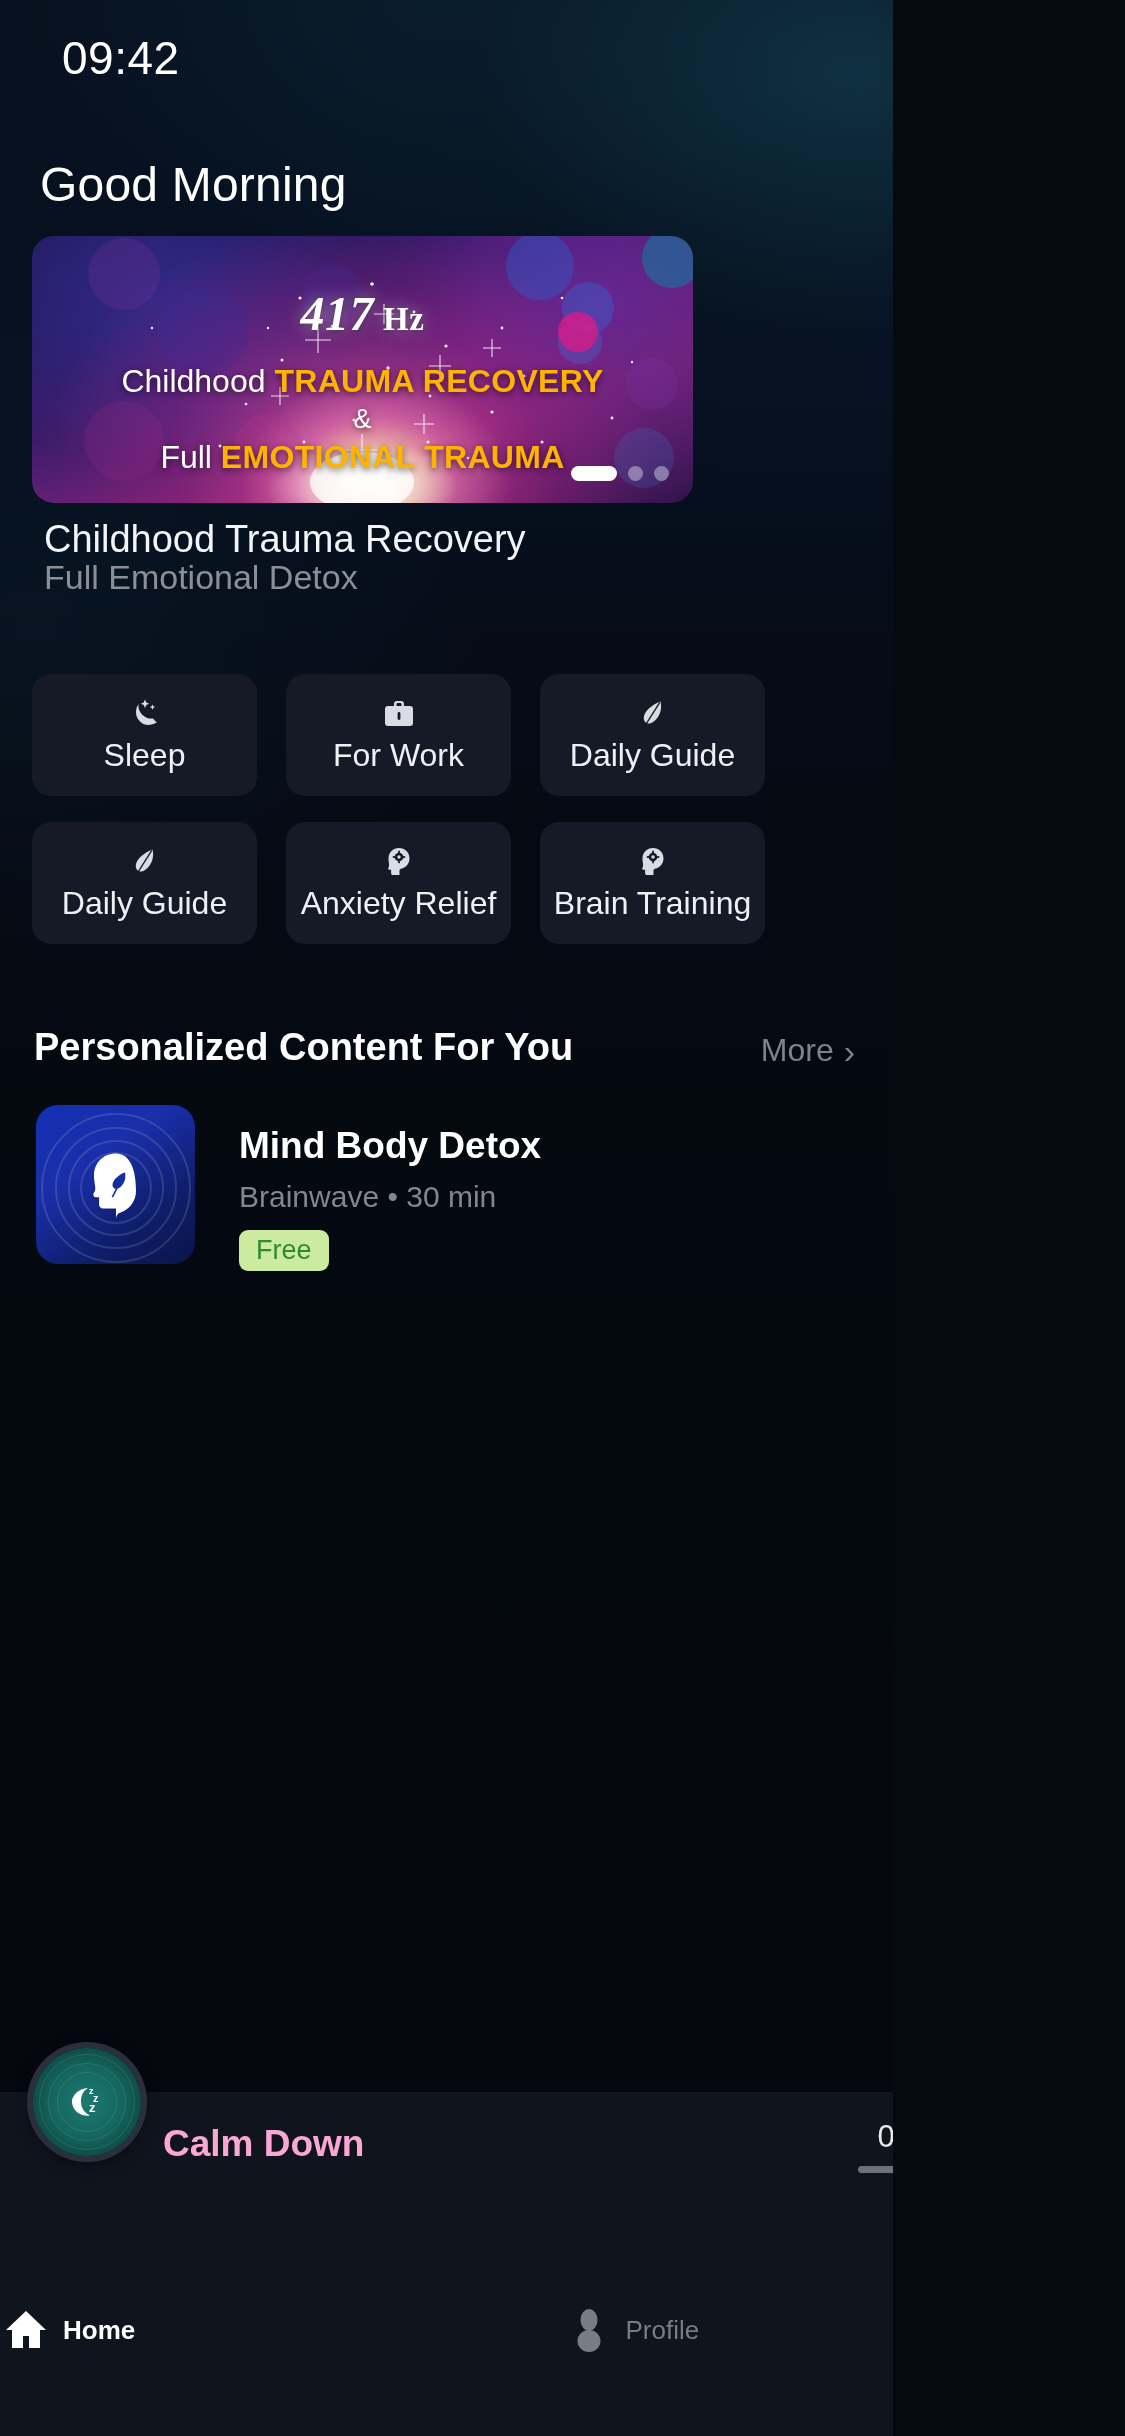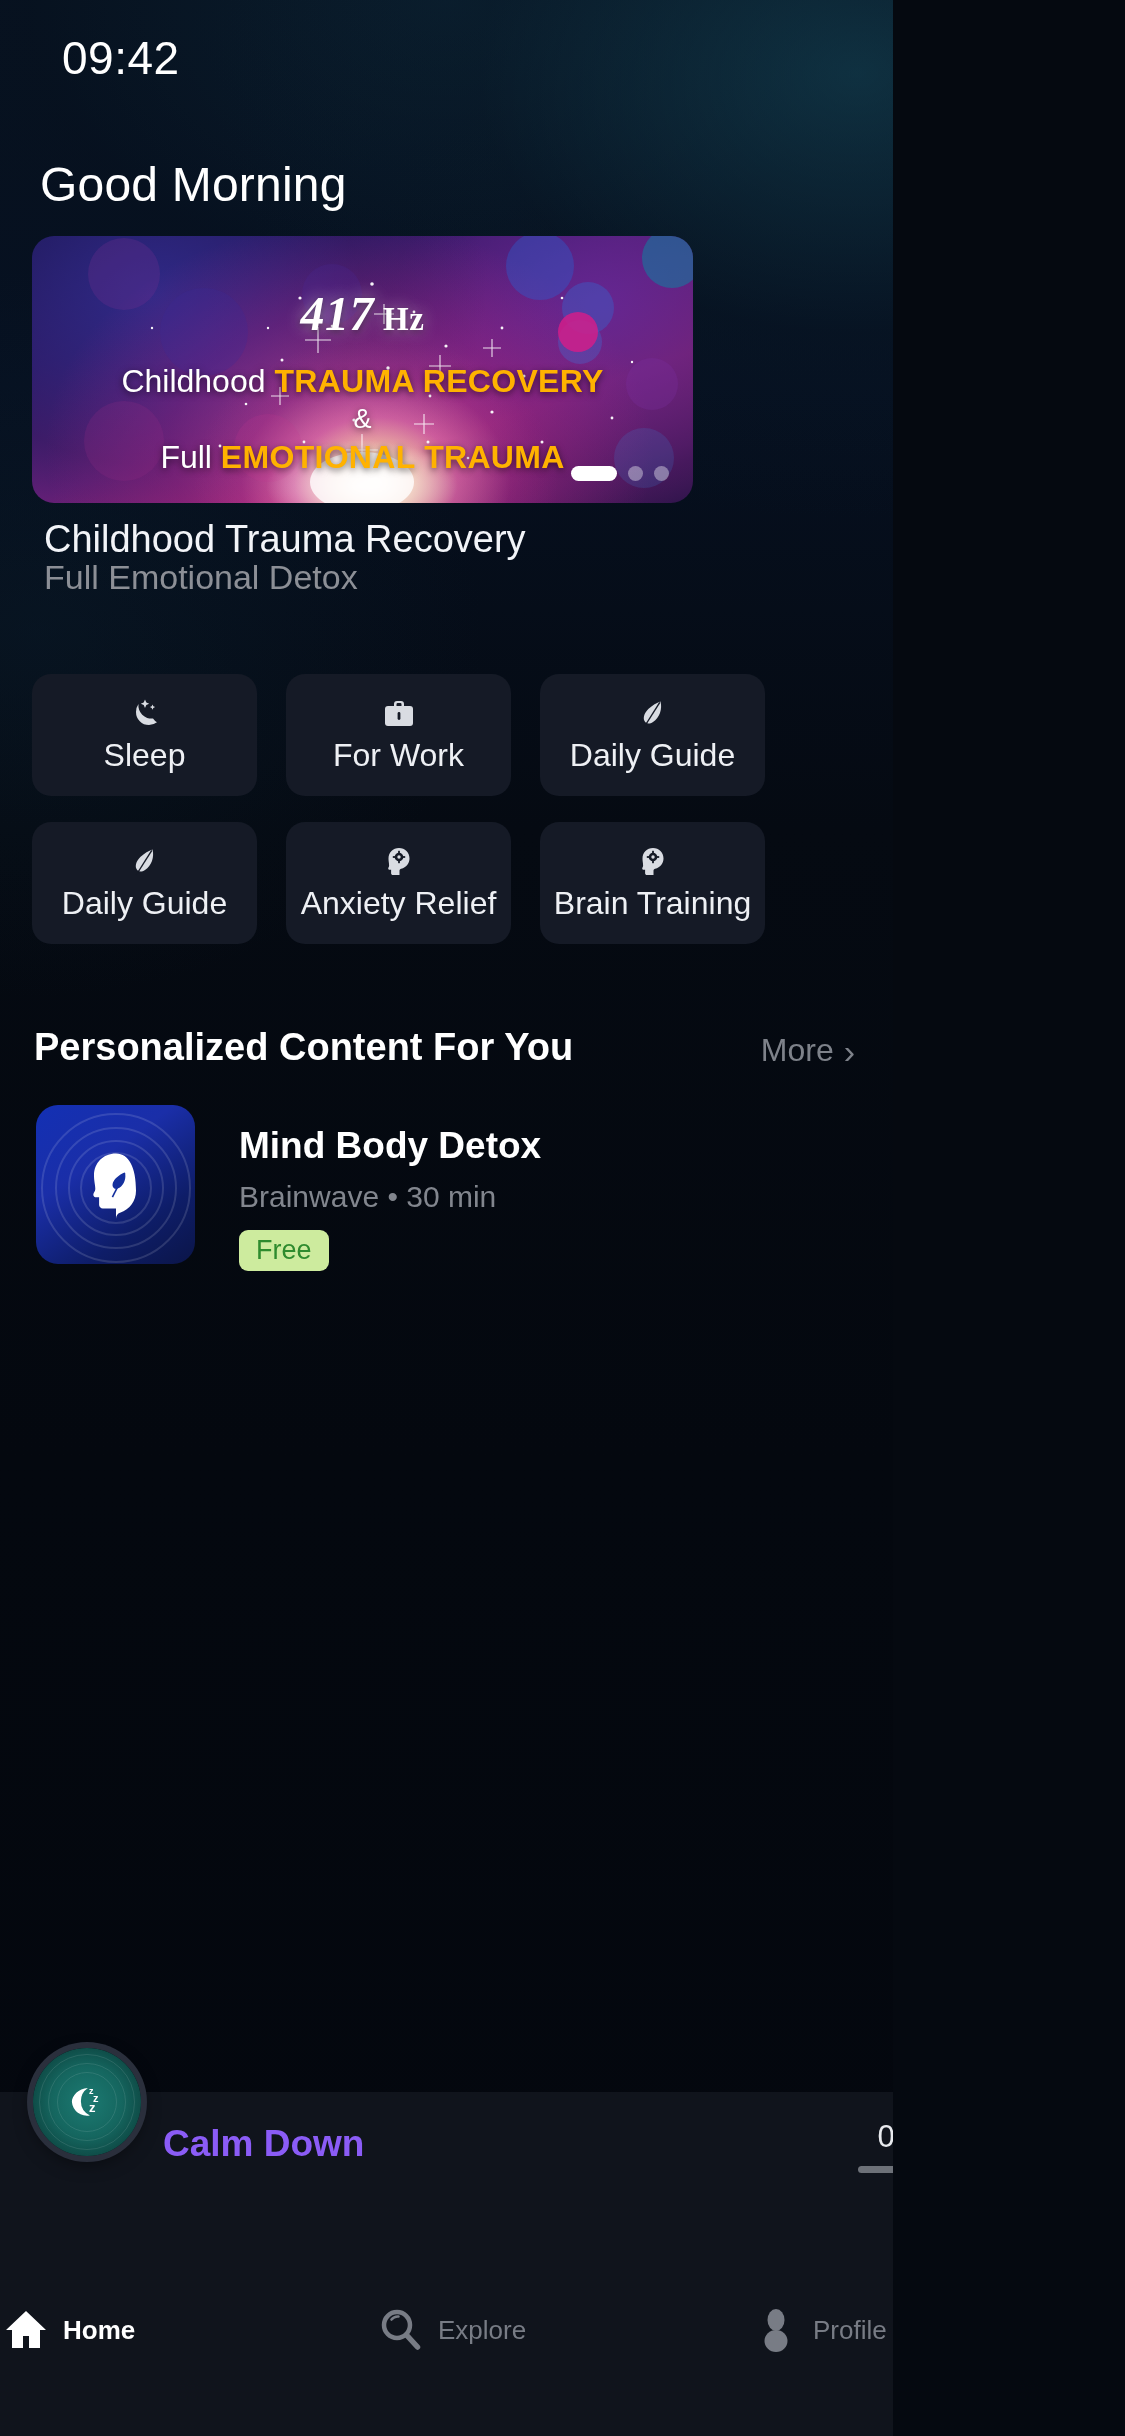--- a/index.html
+++ b/index.html
@@ -90,21 +90,21 @@
   .pcard2{position:absolute;left:1098px;top:1105px;width:159px;height:159px;border-radius:22px;
     background:linear-gradient(145deg,#1330B4 0%,#1a2ea8 40%,#0e1d68 100%);}
 
   
   .player{position:absolute;left:0;bottom:234px;width:1125px;height:110px;background:#10141C;}
   .vinyl{position:absolute;left:33px;top:-44px;width:108px;height:108px;border-radius:50%;
     background:
       radial-gradient(circle at 50% 50%, #1c7a72 0%, #15665f 46%, #0f4e49 70%, #123a3c 100%);
     box-shadow:0 0 0 6px #2a2f3c, 0 6px 18px rgba(0,0,0,.55);overflow:hidden;}
   .vring{position:absolute;border:1px solid rgba(255,255,255,0.11);border-radius:50%;left:50%;top:50%;transform:translate(-50%,-50%);}
-  .ptitle{position:absolute;left:163px;top:31px;font-size:37px;font-weight:700;color:#8b5cf6;}
+  .ptitle{position:absolute;left:163px;top:31px;font-size:37px;font-weight:700;color:#f9a8d4;}
   .ptime{position:absolute;right:167px;top:27px;font-size:31px;color:#e8eaee;letter-spacing:0.6px;}
   .pbar{position:absolute;right:167px;top:74px;width:100px;height:7px;border-radius:4px;background:#6d7178;}
   .pplay{position:absolute;right:41px;top:12px;width:84px;height:84px;border-radius:50%;background:#000;display:flex;align-items:center;justify-content:center;}
   .pplay .tri{width:0;height:0;border-left:30px solid #fff;border-top:19px solid transparent;border-bottom:19px solid transparent;margin-left:8px;}
 
   
   .nav{position:absolute;left:0;bottom:0;width:1125px;height:234px;background:#10141C;display:flex;}
   .nitem{flex:1;padding-top:22px;display:flex;flex-direction:row;align-items:center;gap:11px;}
   .nitem .nl{font-size:26px;font-weight:700;}
   .nitem.on .nl{color:#fff;}
@@ -346,28 +346,20 @@
 
   <div class="nav">
     <div class="nitem on">
       <svg width="52" height="52" viewBox="0 0 52 52">
           <path d="M26 7L6 26h6v18h11V32h6v12h11V26h6z" fill="#ffffff"></path>
         </svg>
       <span class="nl">Home</span>
     </div>
     <div class="nitem off">
       <svg width="52" height="52" viewBox="0 0 52 52">
-          <circle cx="22" cy="21" r="13" stroke="#787c85" stroke-width="4.5" fill="none"></circle>
-          <path d="M31.5 31l11 12" stroke="#787c85" stroke-width="5.5" stroke-linecap="round"></path>
-          <path d="M16.5 15.5a8 8 0 0 1 7-3" stroke="#787c85" stroke-width="2.6" fill="none" stroke-linecap="round"></path>
-        </svg>
-      <span class="nl">Explore</span>
-    </div>
-    <div class="nitem off">
-      <svg width="52" height="52" viewBox="0 0 52 52">
           <ellipse cx="26" cy="16" rx="8.5" ry="11" fill="#787c85"></ellipse>
           <ellipse cx="26" cy="37" rx="11.5" ry="11" fill="#787c85"></ellipse>
         </svg>
       <span class="nl">Profile</span>
     </div>
   </div>
 
 </div>
 
 </body></html>

